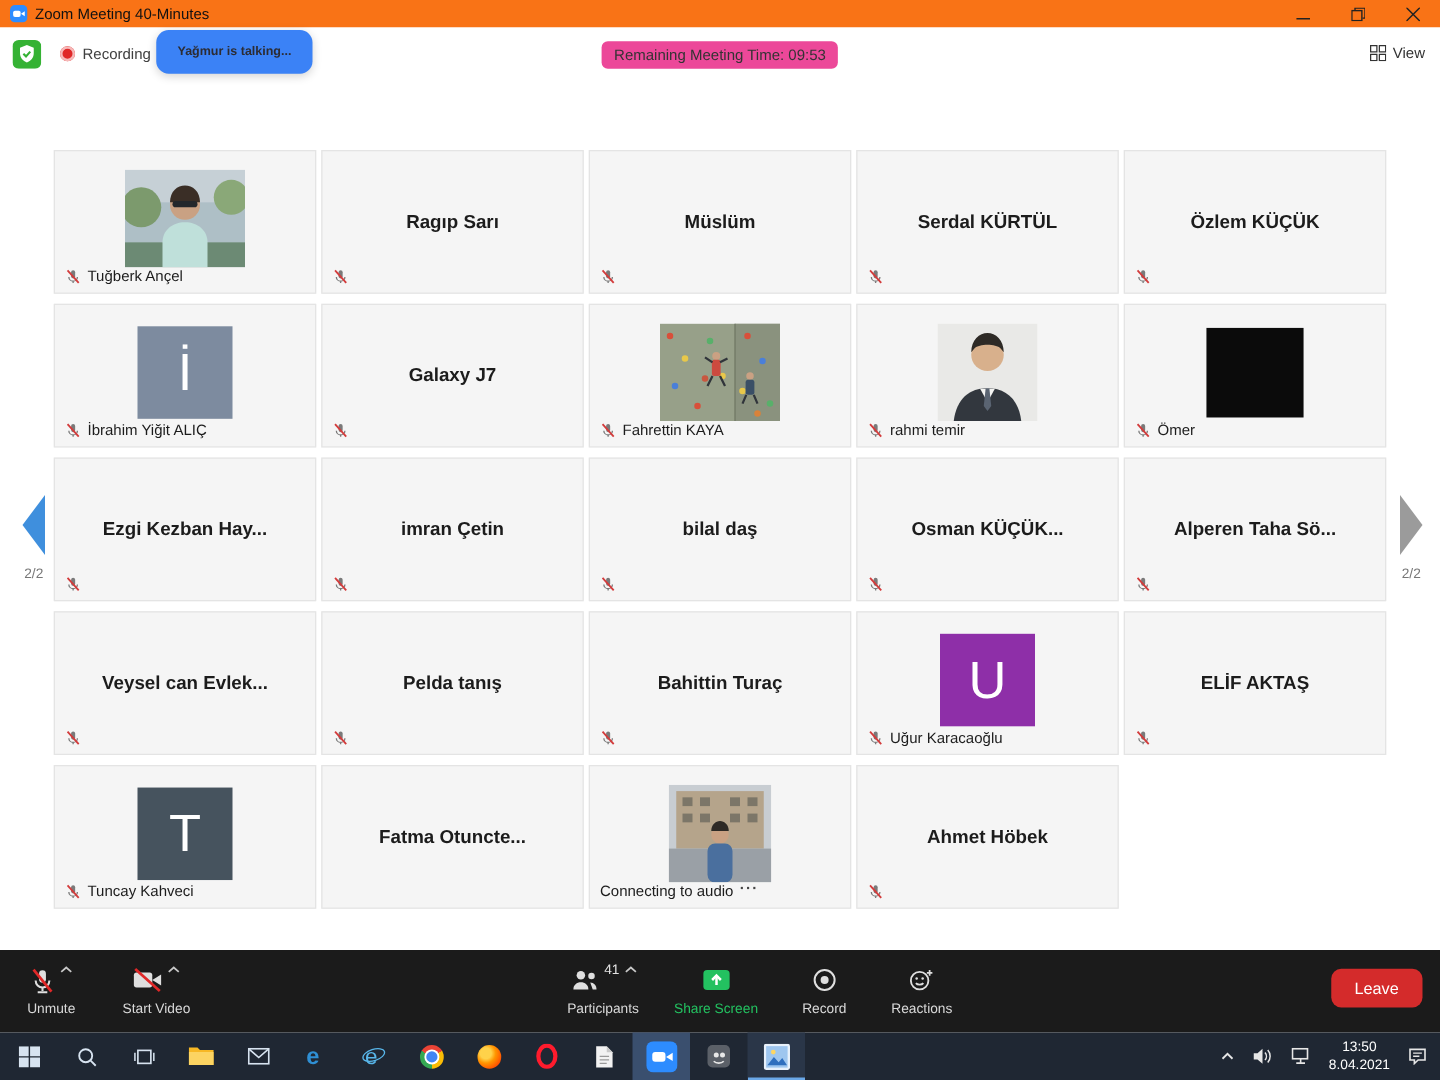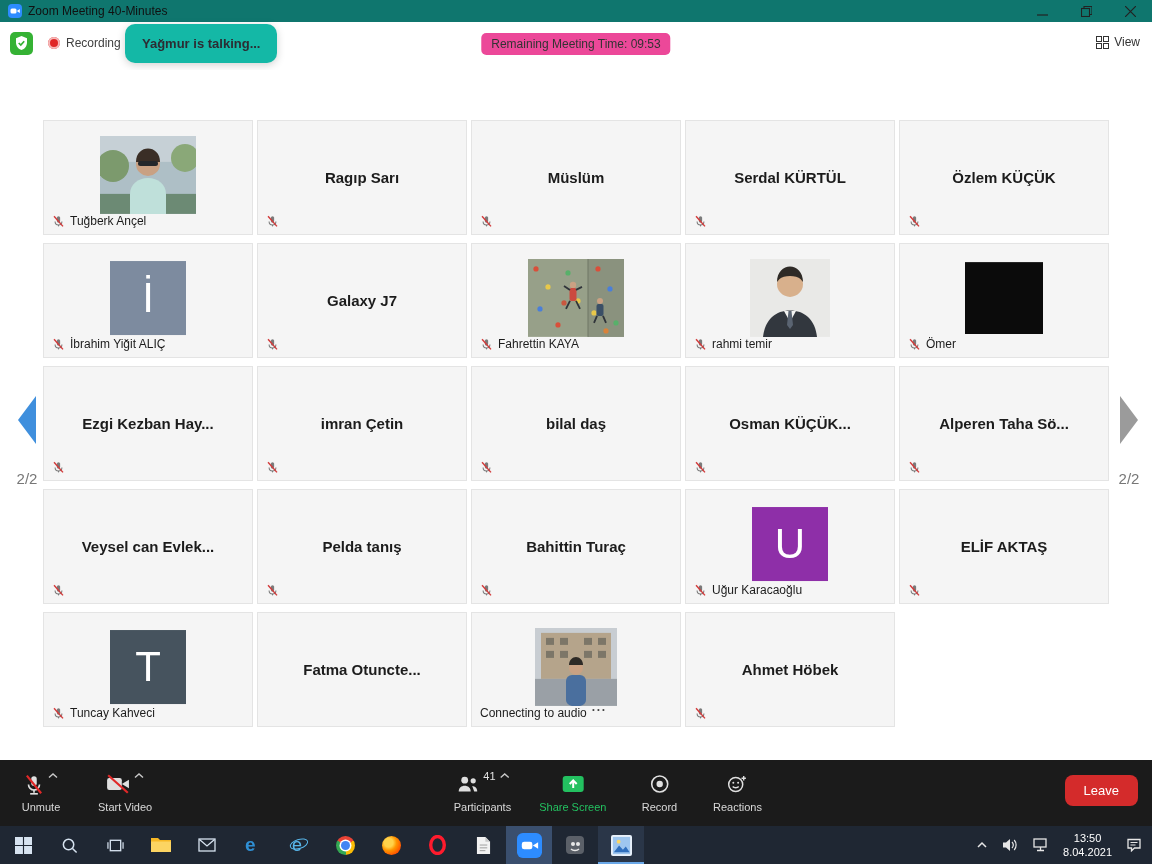--- a/index.html
+++ b/index.html
@@ -1,51 +1,51 @@
 <!DOCTYPE html>
 <html><head>
 <meta charset="utf-8">
 <style>
   *{margin:0;padding:0;box-sizing:border-box;}
   body{font-family:"Liberation Sans",sans-serif;background:#fff;}
   .window{position:relative;width:1152px;height:864px;background:#fff;overflow:hidden;}
 
   
-  .titlebar{position:absolute;top:0;left:0;right:0;height:22px;background:#0f766e;display:flex;align-items:center;padding-left:8px;}
+  .titlebar{position:absolute;top:0;left:0;right:0;height:22px;background:#f97316;display:flex;align-items:center;padding-left:8px;}
   .titlebar .title{font-size:12px;color:#111;margin-left:6px;}
   .win-controls{margin-left:auto;display:flex;height:100%;}
   .wc{width:44px;height:100%;display:flex;align-items:center;justify-content:center;cursor:pointer;}
 
   
   .topbar{position:absolute;top:22px;left:0;right:0;height:48px;background:#fff;}
   .secure-badge{position:absolute;left:10px;top:10px;line-height:0;}
   .recording{position:absolute;left:48px;top:14px;display:flex;align-items:center;gap:6px;font-size:12px;color:#404040;}
   .rec-dot{width:12px;height:12px;border-radius:50%;background:#e02828;box-shadow:inset 0 0 0 2px #f6b9b9;}
-  .toast{position:absolute;left:125px;top:2px;background:#14b8a6;border-radius:10px;box-shadow:0 2px 8px rgba(0,0,0,.18);padding:12px 17px;font-size:13px;font-weight:600;color:#2c2c33;}
+  .toast{position:absolute;left:125px;top:2px;background:#3b82f6;border-radius:10px;box-shadow:0 2px 8px rgba(0,0,0,.18);padding:12px 17px;font-size:10px;font-weight:600;color:#2c2c33;}
   .time-pill{position:absolute;left:50%;transform:translateX(-50%);top:11px;background:#ec4899;border-radius:5px;padding:4px 10px;font-size:12px;color:#333;white-space:nowrap;}
   .view-btn{position:absolute;right:12px;top:13px;display:flex;align-items:center;gap:5px;font-size:12px;color:#333;cursor:pointer;}
 
   
   .gallery{position:absolute;top:70px;left:0;right:0;height:690px;background:#fff;}
   .grid{position:absolute;left:43px;top:50px;display:grid;grid-template-columns:repeat(5,210px);grid-auto-rows:115px;gap:8px 4px;}
   .tile{position:relative;background:#f5f5f5;border:1px solid #e4e4e4;overflow:hidden;}
   .center-name{position:absolute;inset:0;display:flex;align-items:center;justify-content:center;font-size:15px;font-weight:700;color:#1c1c1c;text-align:center;padding:0 6px;}
   .media{position:absolute;left:50%;top:50%;transform:translate(-50%,-54%);line-height:0;}
   .avatar{position:absolute;left:50%;top:50%;transform:translate(-50%,-54%);width:76px;height:74px;display:flex;align-items:center;justify-content:center;font-size:42px;font-weight:400;color:#fff;}
   .tile-footer{position:absolute;left:8px;bottom:6px;display:flex;align-items:center;gap:5px;font-size:12px;color:#1c1c1c;white-space:nowrap;}
   .tile-footer .mic{line-height:0;}
   .menu-dots{font-weight:700;letter-spacing:1px;color:#444;position:relative;top:-3px;cursor:pointer;}
 
   .page-nav{position:absolute;width:34px;text-align:center;cursor:pointer;}
   .page-nav.left{left:10px;top:326px;}
   .page-nav.right{right:6px;top:326px;}
   .tri{width:0;height:0;margin:0 auto;}
   .tri-left{border-top:24px solid transparent;border-bottom:24px solid transparent;border-right:18px solid #3f8fdd;}
   .tri-right{border-top:24px solid transparent;border-bottom:24px solid transparent;border-left:18px solid #9b9b9b;}
-  .page-label{margin-top:26px;font-size:15px;color:#777;}
+  .page-label{margin-top:9px;font-size:11px;color:#777;}
 
   
   .toolbar{position:absolute;top:760px;left:0;right:0;height:66px;background:#1b1b1b;}
   .tb-left{position:absolute;left:10px;top:0;height:100%;display:flex;gap:20px;align-items:center;}
   .tb-center{position:absolute;left:50%;top:0;height:100%;display:flex;gap:16px;transform:translateX(-40%);}
   .tb-btn{display:flex;flex-direction:column;align-items:center;justify-content:center;gap:5px;height:100%;padding:0 6px;min-width:62px;cursor:pointer;}
   .tb-icon-row{display:flex;align-items:flex-start;gap:4px;height:22px;}
   .tb-label{font-size:11px;color:#d9d9d9;}
   .tb-btn.share .tb-label{color:#23c160;}
   .pcount{font-size:11px;color:#e3e3e3;margin-top:-4px;}

